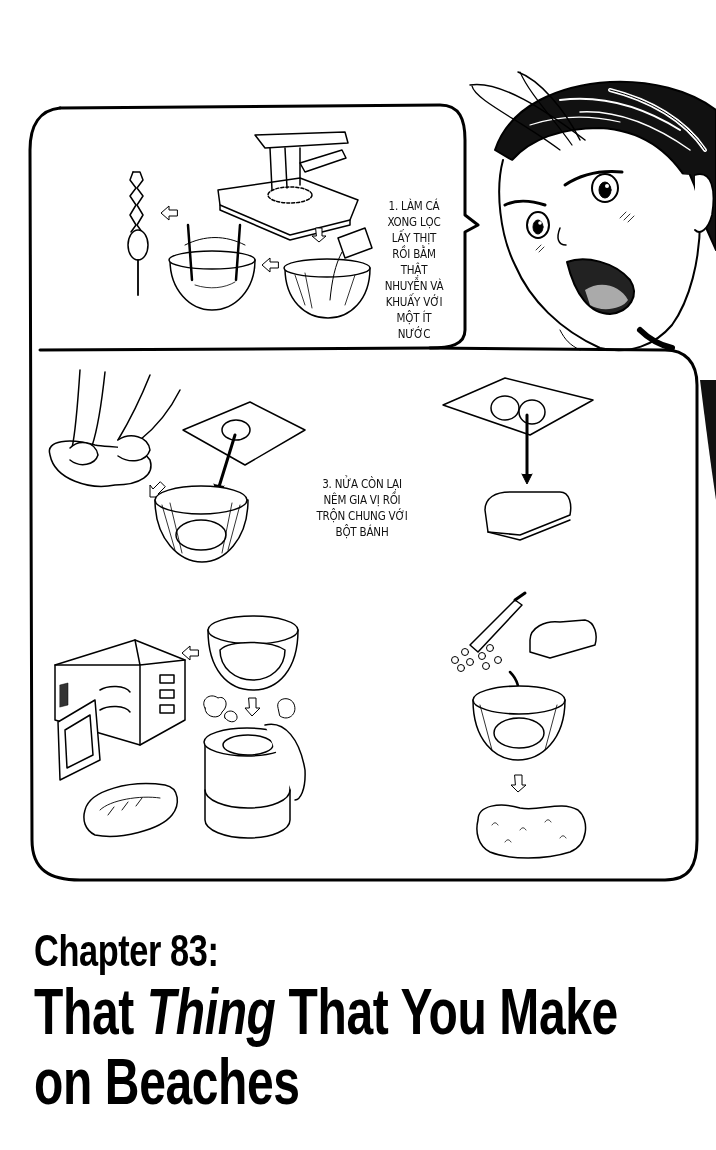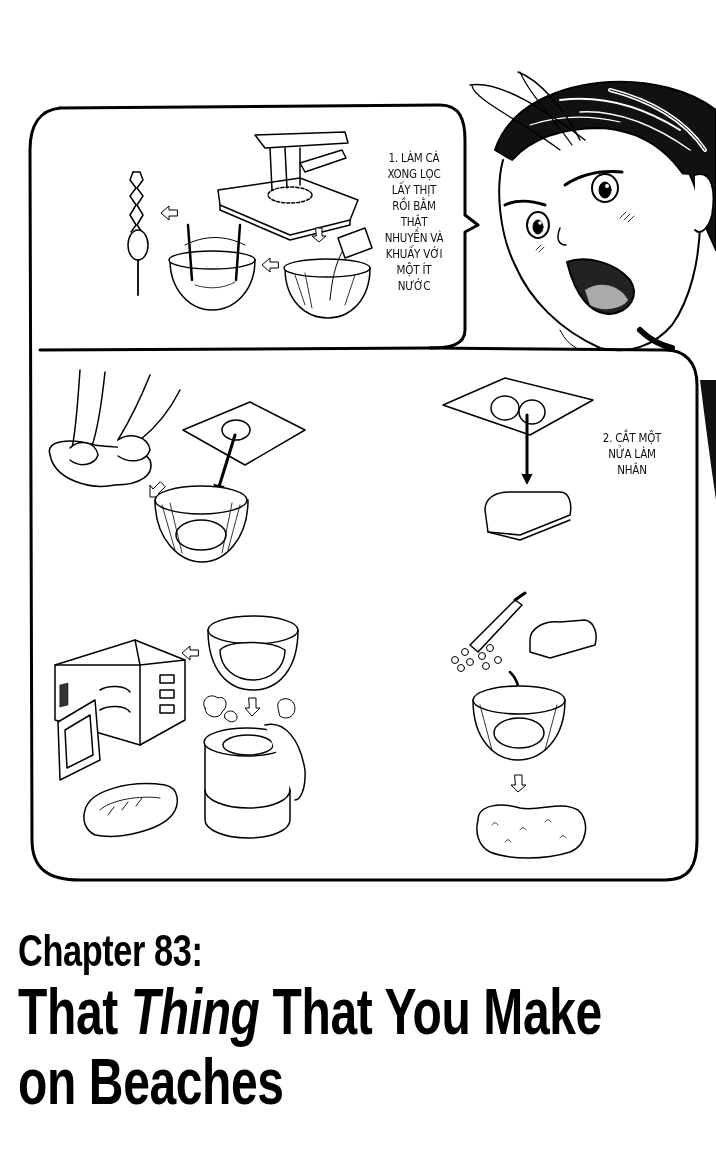--- a/index.html
+++ b/index.html
@@ -9,22 +9,23 @@
     .step {
       position: absolute;
       font-family: "DejaVu Sans Condensed", "DejaVu Sans", sans-serif;
       font-size: 11.5px;
       line-height: 16px;
       text-align: center;
       letter-spacing: -0.2px;
       color: #111;
       text-transform: uppercase;
       white-space: pre-line;
+      margin-top: 48px;
     }
-    .title-block { position: absolute; left: 18px; top: 925px; width: 670px; }
+    .title-block { position: absolute; left: 34px; top: 925px; width: 670px; }
     .chapter {
       font-family: "Liberation Sans", sans-serif;
       font-weight: bold;
       font-size: 44px;
       line-height: 52px;
       transform: scaleX(0.78);
       transform-origin: left top;
       white-space: nowrap;
       letter-spacing: -0.5px;
     }
@@ -229,23 +230,24 @@
 
   <div class="step" style="left:372px; top:150px; width:84px;">1. Làm cá
 xong lọc
 lấy thịt
 rồi bằm
 thật
 nhuyễn và
 khuấy với
 một ít
 nước</div>
-  <div class="step" style="left:592px; top:430px; width:80px;">2. Cắt một
-nửa làm
-nhân</div>
+  <div class="step" style="left:308px; top:428px; width:108px;">3. Nửa còn lại
+nêm gia vị rồi
+trộn chung với
+bột bánh</div>
 
   <div class="title-block">
     <div class="chapter">Chapter 83:</div>
     <div class="title-line"><span>That </span><span class="em">Thing</span><span> That You Make</span></div>
     <div class="title-line">on Beaches</div>
   </div>
 
 </div>
 
 </body></html>

